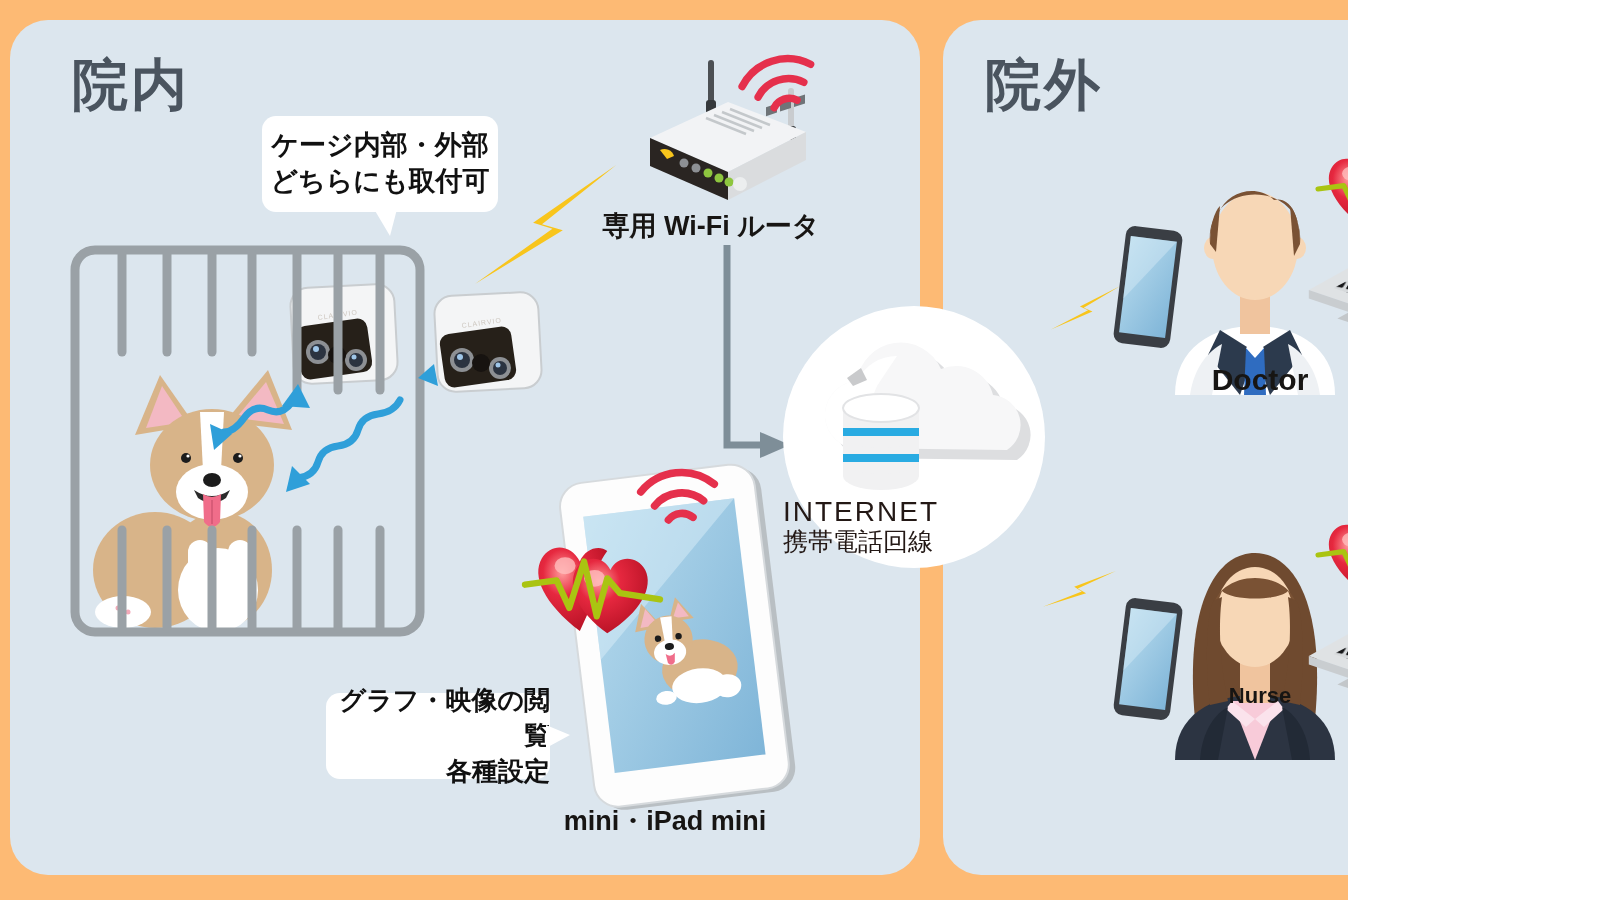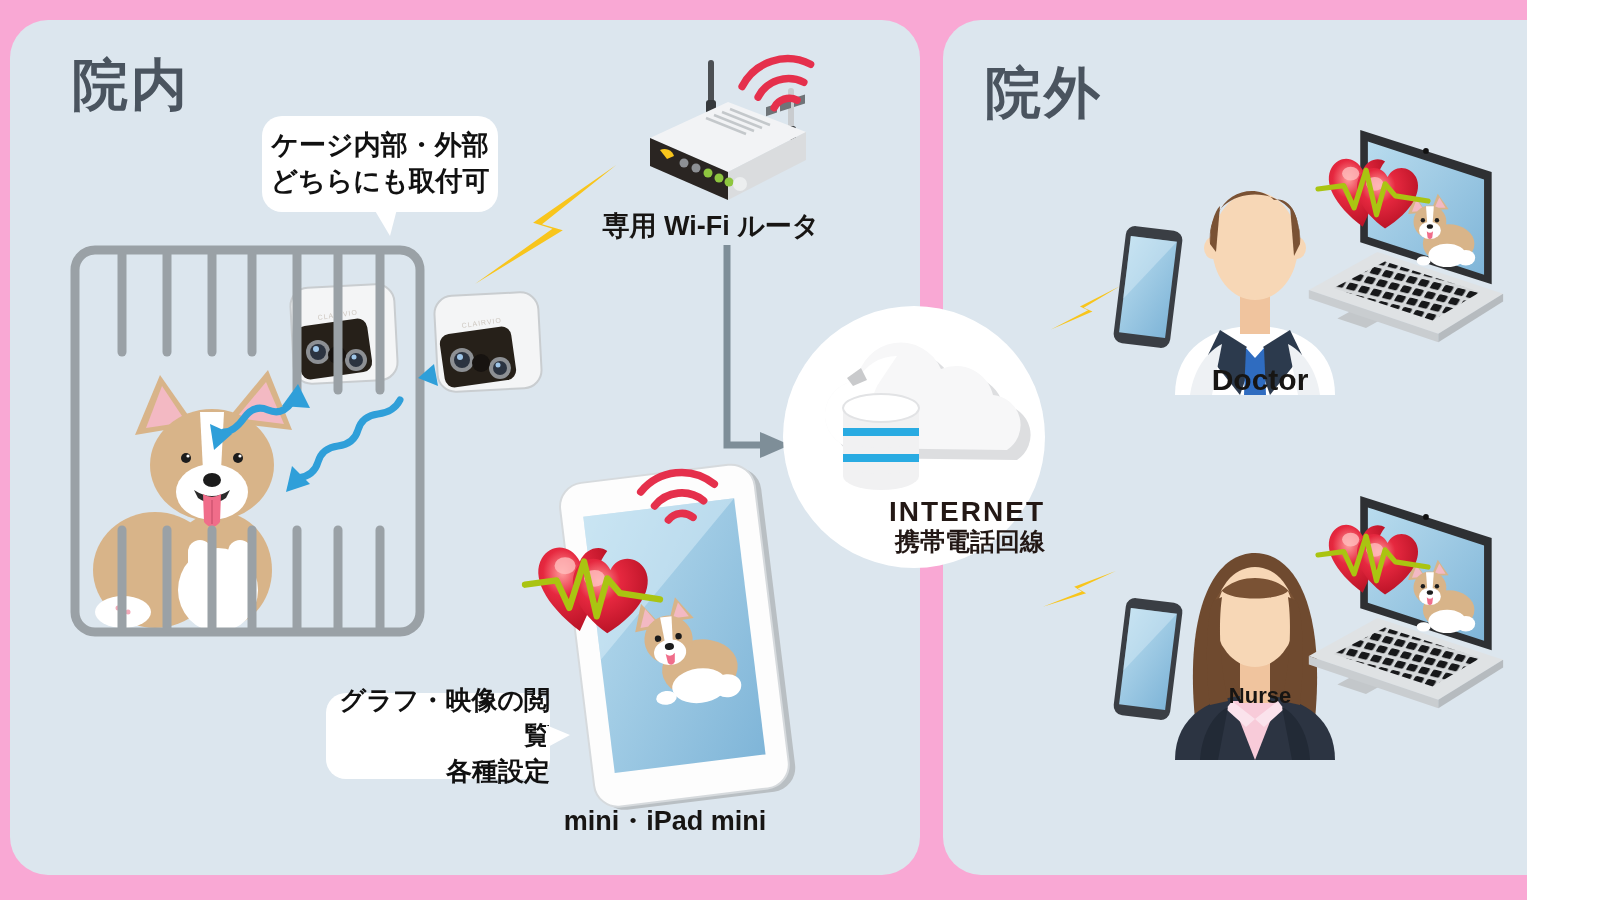--- a/index.html
+++ b/index.html
@@ -1,27 +1,27 @@
 <!DOCTYPE html>
 <html><head>
 <meta charset="utf-8">
 <style>
   html,body{margin:0;padding:0;background:#ffffff;}
   #stage{
-    position:relative;width:1527px;height:900px;overflow:hidden;
-    font-family:"Liberation Sans","DejaVu Sans",sans-serif;background:#f9a8d4;
+    position:relative;width:1348px;height:900px;overflow:hidden;
+    font-family:"Liberation Sans","DejaVu Sans",sans-serif;background:#fdba74;
   }
   .panel{position:absolute;top:20px;height:855px;background:#dce6ee;border-radius:38px;}
   #panel-inside{left:10px;width:910px;}
   #panel-outside{left:943px;width:648px;}
   .panel-title{
     position:absolute;font-size:56px;font-weight:700;color:#4a545f;letter-spacing:3px;
   }
   .callout{
-    position:absolute;background:#ffffff;border-radius:20px;text-align:center;
+    position:absolute;background:#ffffff;border-radius:14px;text-align:center;
     font-weight:700;color:#111111;display:flex;flex-direction:column;justify-content:center;
   }
   .callout .ln{display:block;}
   #callout-cage{left:262px;top:116px;width:236px;height:96px;font-size:27px;line-height:1.32;}
   #callout-cage .tail{
     position:absolute;bottom:-24px;left:112px;width:0;height:0;
     border-left:16px solid transparent;border-right:7px solid transparent;border-top:27px solid #ffffff;
   }
   #callout-ipad{left:326px;top:693px;width:224px;height:86px;font-size:26px;line-height:1.35;text-align:right;}
   #callout-ipad .tail{
@@ -32,35 +32,35 @@
     position:absolute;font-weight:700;color:#171513;text-align:center;
   }
   #router-label{left:596px;top:208px;width:230px;font-size:27px;}
   #ipad-label{left:550px;top:803px;width:230px;font-size:27px;}
   #doctor-label{left:1190px;top:363px;width:140px;font-size:30px;}
   #nurse-label{left:1190px;top:683px;width:140px;font-size:22px;}
   #cloud-circle{
     position:absolute;left:783px;top:306px;width:262px;height:262px;border-radius:50%;
     background:#ffffff;
   }
-  .cloud-text{position:absolute;width:262px;text-align:right;font-weight:700;color:#231815;}
+  .cloud-text{position:absolute;width:262px;text-align:left;font-weight:400;color:#231815;}
   #cloud-line1{top:190px;font-size:28px;letter-spacing:2px;}
   #cloud-line2{top:219px;font-size:25px;}
   svg{position:absolute;overflow:visible;}
 </style>
 </head>
 <body>
 
 <div id="stage">
 
   <div class="panel" id="panel-inside"></div>
   <div class="panel" id="panel-outside"></div>
 
   <div class="panel-title" style="left:72px;top:48px;">院内</div>
-  <div class="panel-title" style="left:985px;top:48px;margin-top:8px;">院外</div>
+  <div class="panel-title" style="left:985px;top:48px;">院外</div>
 
   <svg width="0" height="0">
     <defs>
       <linearGradient id="scr" x1="0" y1="0" x2="1" y2="1">
         <stop offset="0" stop-color="#b9dcee"></stop>
           <stop offset="1" stop-color="#7fb5d8"></stop>
       </linearGradient>
       <radialGradient id="heartGrad" cx="0.35" cy="0.3" r="0.8">
         <stop offset="0" stop-color="#ff9d9d"></stop>
           <stop offset="0.35" stop-color="#e6283f"></stop>

